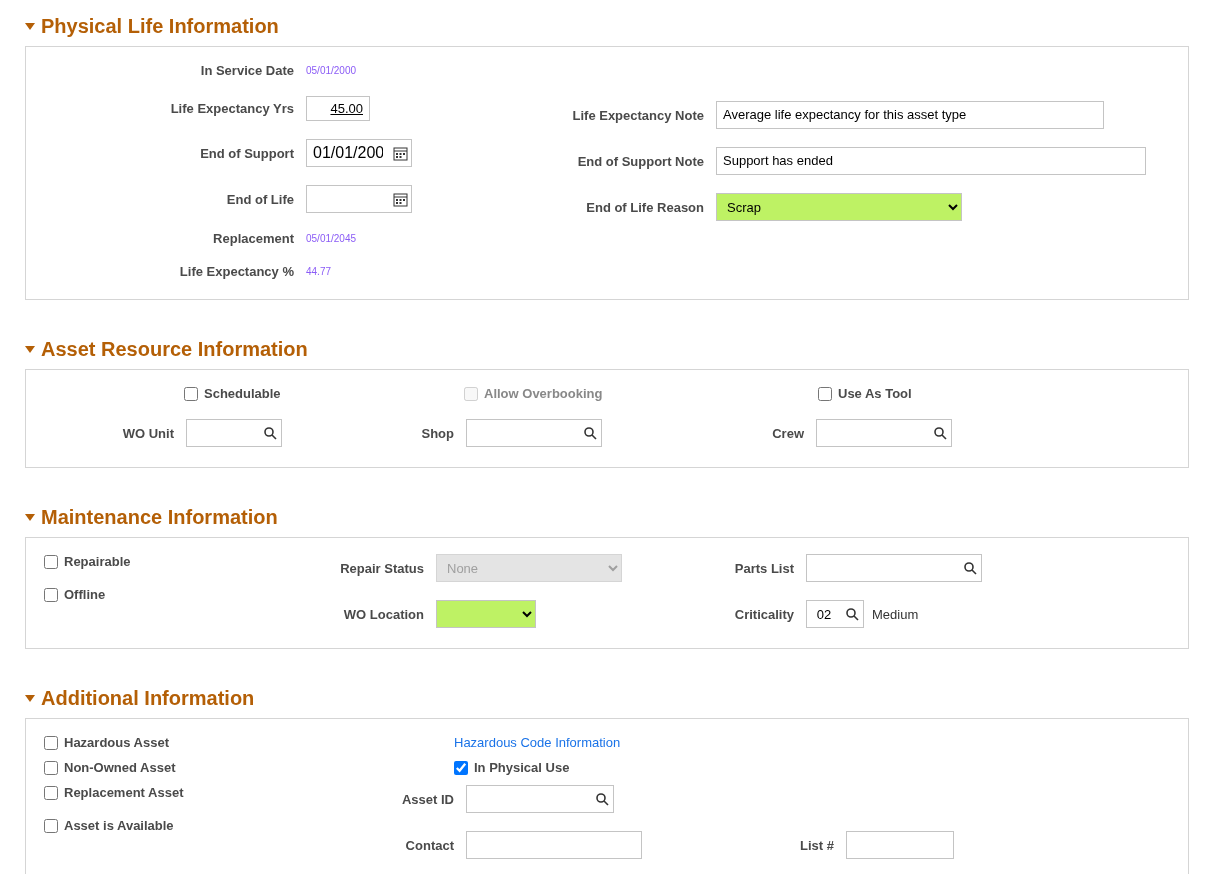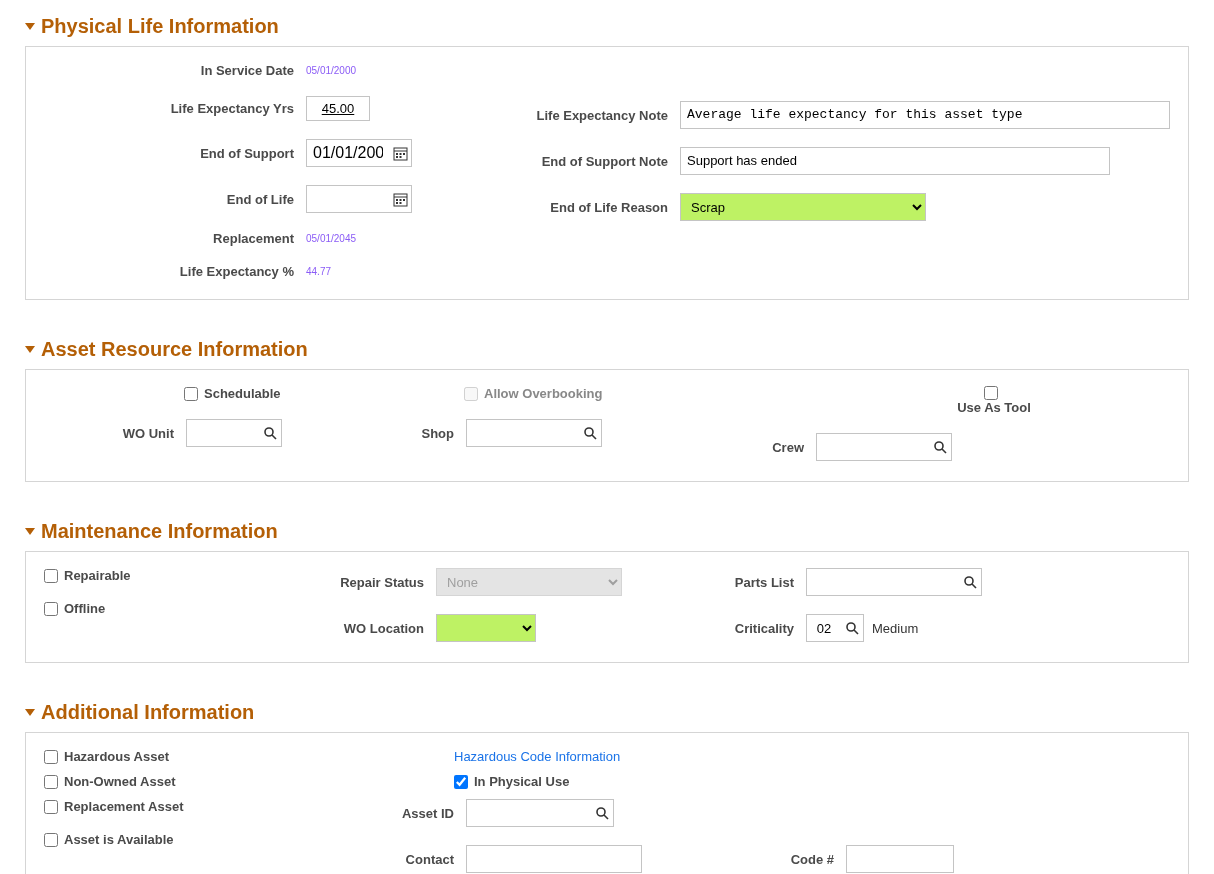--- a/index.html
+++ b/index.html
@@ -50,21 +50,21 @@
     font-family: inherit;
     font-size: 13px;
     border: 1px solid #c4c4c4;
     padding: 4px 6px;
     background: #fff;
     box-sizing: border-box;
   }
   textarea { resize: none; overflow: hidden; height: 28px; padding-top:5px; }
   .num-input {
     width: 64px;
-    text-align: center;
+    text-align: right;
     text-decoration: underline;
   }
   .date-wrap {
     display: flex;
     align-items: center;
     border: 1px solid #c4c4c4;
     height: 28px;
     box-sizing: border-box;
     background: #fff;
   }
@@ -200,21 +200,21 @@
         <div class="row" style="margin-bottom:0;">
           <div class="label" style="width:250px;">Life Expectancy %</div>
           <div class="static-val">44.77</div>
         </div>
       </div>
 
       <div style="flex:1;">
         <div style="height:38px;"></div>
         <div class="row">
           <div class="label" style="width:180px;">Life Expectancy Note</div>
-          <textarea style="width: 490px; font-family: Liberation Mono, monospace;">Average life expectancy for this asset type</textarea>
+          <textarea style="width: 388px;">Average life expectancy for this asset type</textarea>
         </div>
         <div class="row">
           <div class="label" style="width:180px;">End of Support Note</div>
           <textarea style="width: 430px;">Support has ended</textarea>
         </div>
         <div class="row">
           <div class="label" style="width:180px;">End of Life Reason</div>
           <select style="width:246px;">
             <option>Scrap</option>
           </select>
@@ -262,21 +262,21 @@
             <span class="lookup-icon">
               <svg width="13" height="13" viewBox="0 0 13 13">
                   <circle cx="5" cy="5" r="4" fill="none" stroke="#333" stroke-width="1.6"></circle>
                   <line x1="8" y1="8" x2="12" y2="12" stroke="#333" stroke-width="1.6"></line>
                 </svg>
             </span>
           </div>
         </div>
       </div>
       <div style="flex:1;">
-        <div class="row" style="margin-left:74px;flex-direction:column;">
+        <div class="row" style="margin-left:74px;">
           <input type="checkbox" style="">
           <span class="chk-label">Use As Tool</span>
         </div>
         <div class="row" style="margin-bottom:0;">
           <div class="label" style="width:60px;">Crew</div>
           <div class="lookup-wrap">
             <input type="text" style="width: 112px;" value="">
             <span class="lookup-icon">
               <svg width="13" height="13" viewBox="0 0 13 13">
                   <circle cx="5" cy="5" r="4" fill="none" stroke="#333" stroke-width="1.6"></circle>
@@ -397,19 +397,19 @@
             </span>
           </div>
         </div>
         <div class="row" style="margin-top:18px; margin-bottom:0; margin-left:-70px;">
           <div class="label" style="width:70px;">Contact</div>
           <input type="text" style="width: 176px; height: 28px;" value="">
         </div>
       </div>
       <div style="flex:1; display:flex; flex-direction:column; justify-content:flex-end;">
         <div class="row" style="margin-bottom:0;">
-          <div class="label" style="width:80px;">Code #</div>
+          <div class="label" style="width:80px;">List #</div>
           <input type="text" style="width: 108px; height: 28px;" value="">
         </div>
       </div>
     </div>
   </div>
 </div>
 
 </body></html>

